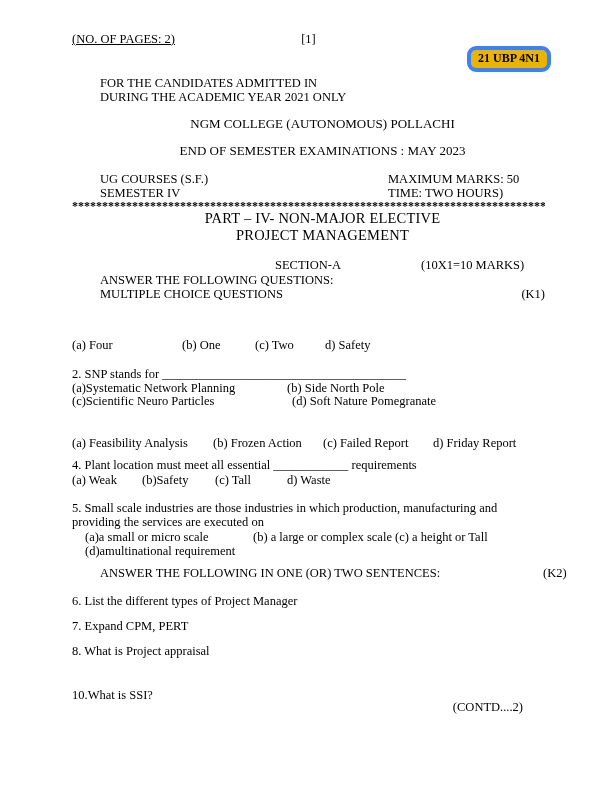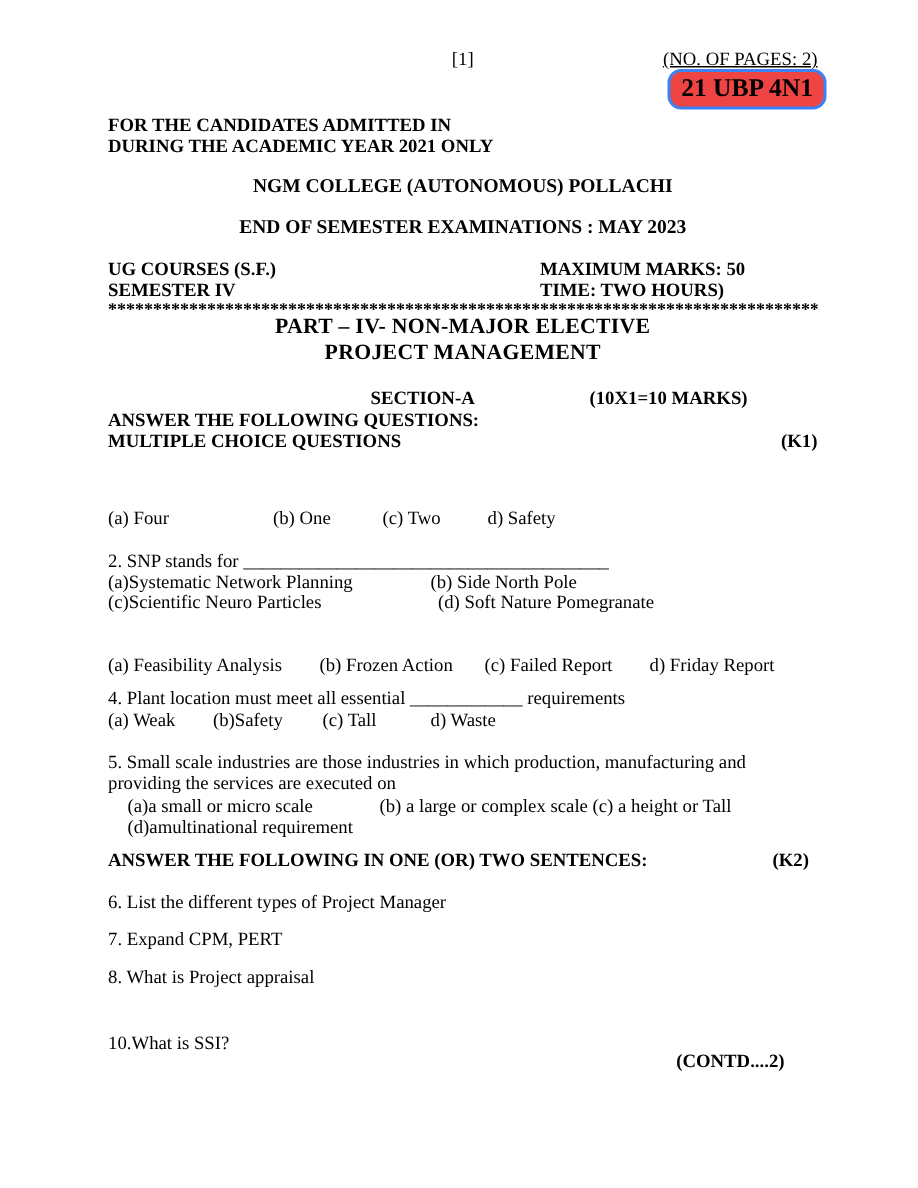--- a/index.html
+++ b/index.html
@@ -13,35 +13,35 @@
     color:#000;
     overflow:hidden;
   }
   .ln{
     position:absolute;
     left:72px;right:67px;
     white-space:nowrap;
     line-height:14px;
   }
   .center{text-align:center;}
-  .right{text-align:right;}
-  .b{font-weight:bold;}
+  .right{}
+  .b{font-weight:normal;margin-left:28px;}
   .big{font-size:14.5px;letter-spacing:.2px;}
   .mid{font-size:13px;}
   .u{text-decoration:underline;}
   .opt{position:absolute;top:0;white-space:nowrap;}
   .code-box{
     position:absolute;
     top:46px;right:61px;
-    border:2px solid #3b82f6;
+    border:4px solid #3b82f6;
     border-radius:9px;
     padding:1px 7px 2px 7px;
     font-weight:bold;
-    font-size:17px;
-    background:#ef4444;
+    font-size:12px;
+    background:#eab308;
   }
   .sep{
     overflow:hidden;
     letter-spacing:0px;
     font-weight:bold;
     font-size:12px;
   }
 </style>
 </head>
 <body>

